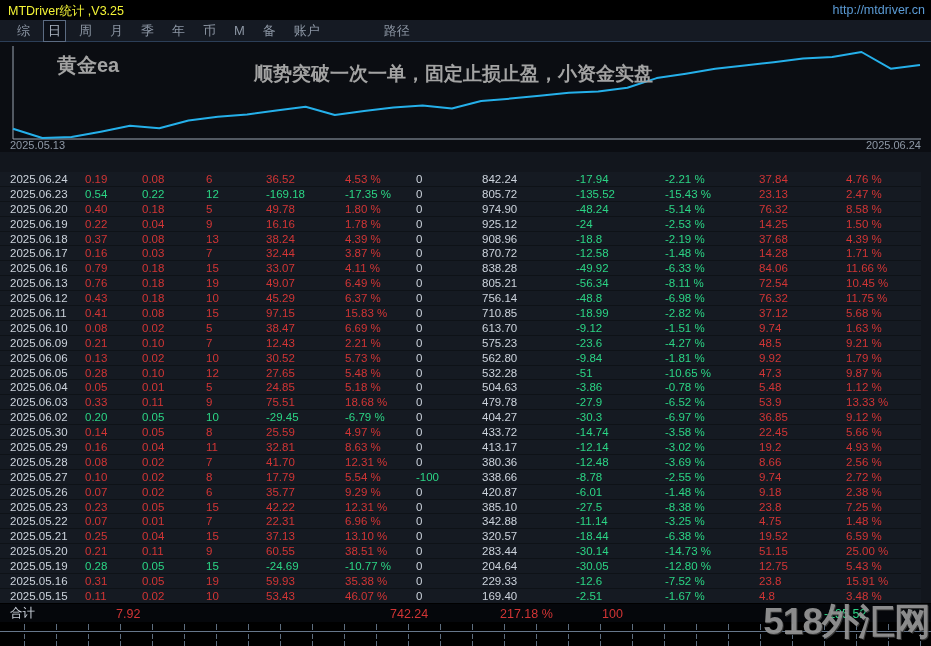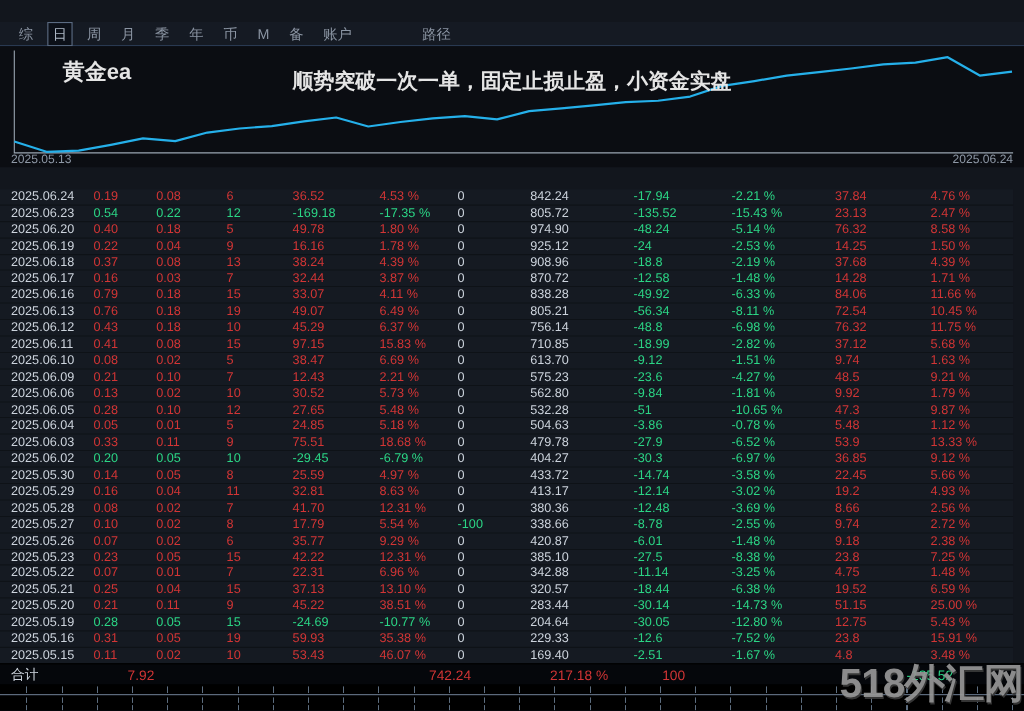--- a/index.html
+++ b/index.html
@@ -18,23 +18,23 @@
     border-bottom:1px solid #2c3e57;display:flex;align-items:center;
     font-size:13px;color:#8b95a3;
   }
   .menubar .mitem{margin-left:10px;padding:1px 4px;cursor:pointer;white-space:nowrap;}
   .menubar .mitem:first-child{margin-left:13px;}
   .menubar .mitem.active{background:#0c1018;outline:1px solid #5b6b82;color:#aeb8c6;}
   .menubar .path{margin-left:56px;}
   
   .chart{position:absolute;left:0;top:42px;width:931px;height:110px;background:#0b0d12;}
   .chart svg{position:absolute;left:0;top:0;}
-  .ov{position:absolute;color:#e5e5e5;font-weight:bold;white-space:nowrap;}
+  .ov{position:absolute;color:#a3a3a3;font-weight:bold;white-space:nowrap;}
   .ov-product{left:57px;top:10px;font-size:20px;}
-  .ov-slogan{left:254px;top:19px;font-size:19px;margin-left:12px;}
+  .ov-slogan{left:254px;top:19px;font-size:19px;}
   .ov-contact{left:744px;top:64px;font-size:21px;}
   .axis-date{position:absolute;bottom:1px;font-size:11px;color:#8e98a6;}
   .axis-date.left{left:10px;}
   .axis-date.right{right:10px;}
   
   .grid-row{
     display:grid;align-items:center;
     grid-template-columns:75px 57px 64px 60px 79px 71px 66px 94px 89px 94px 87px 1fr;
     padding-left:10px;white-space:nowrap;
   }
@@ -65,20 +65,24 @@
     position:absolute;right:1px;bottom:-1px;font-size:37px;font-weight:bold;
     color:#979797;letter-spacing:-1px;z-index:9;opacity:0.92;
     text-shadow:1px 1px 0 #3a3a3a;white-space:nowrap;margin-left:45px;
   }
 </style>
 </head>
 <body>
 
 <div class="window">
 
+  <div class="titlebar">
+    <span class="title">MTDriver统计 ,V3.25</span>
+    <span class="url">http://mtdriver.cn</span>
+  </div>
 
   <div class="menubar">
 
   <span class="mitem">综</span>
       <span class="mitem active">日</span>
       <span class="mitem">周</span>
       <span class="mitem">月</span>
       <span class="mitem">季</span>
       <span class="mitem">年</span>
       <span class="mitem">币</span>
@@ -450,21 +454,21 @@
         <span class="c-green">-18.44</span>
         <span class="c-green">-6.38 %</span>
         <span class="c-red">19.52</span>
         <span class="c-red">6.59 %</span>
       </div>
       <div class="grid-row">
         <span class="c-neutral">2025.05.20</span>
         <span class="c-red">0.21</span>
         <span class="c-red">0.11</span>
         <span class="c-red">9</span>
-        <span class="c-red">45.22</span>
+        <span class="c-red">60.55</span>
         <span class="c-red">38.51 %</span>
         <span class="c-neutral">0</span>
         <span class="c-neutral">283.44</span>
         <span class="c-green">-30.14</span>
         <span class="c-green">-14.73 %</span>
         <span class="c-red">51.15</span>
         <span class="c-red">25.00 %</span>
       </div>
       <div class="grid-row">
         <span class="c-neutral">2025.05.19</span>

